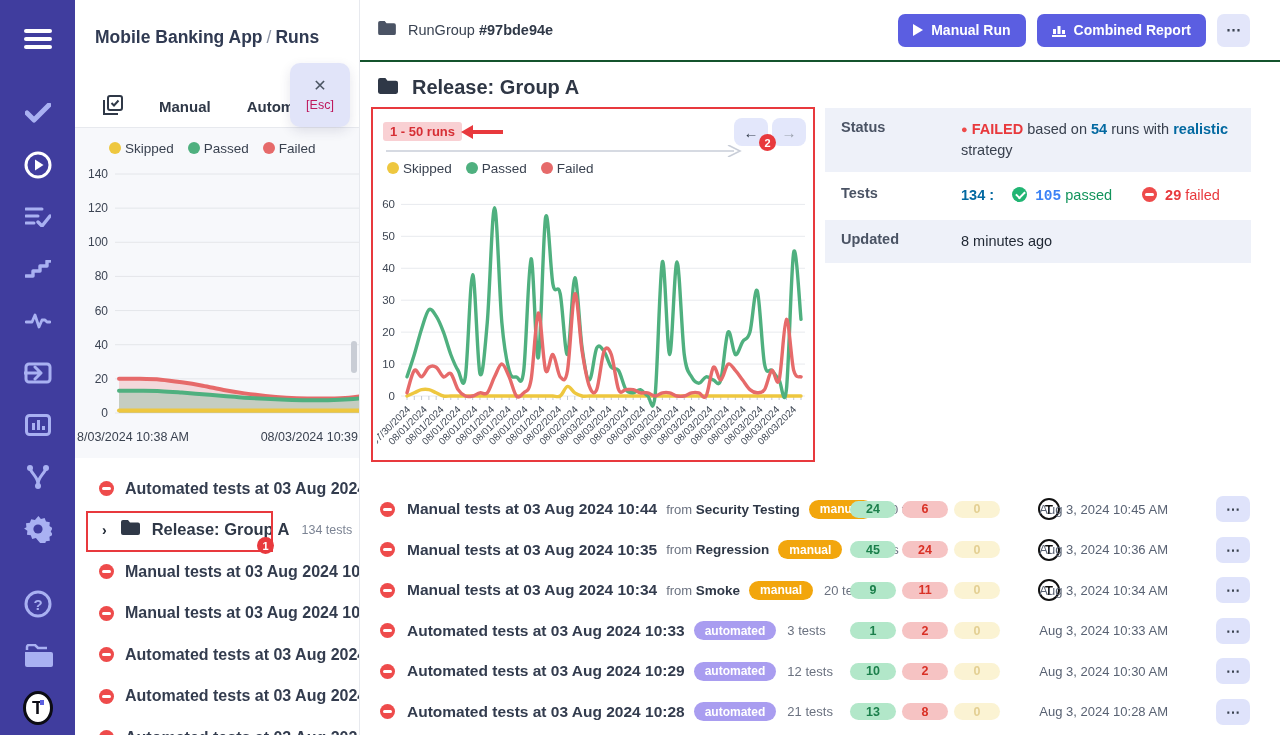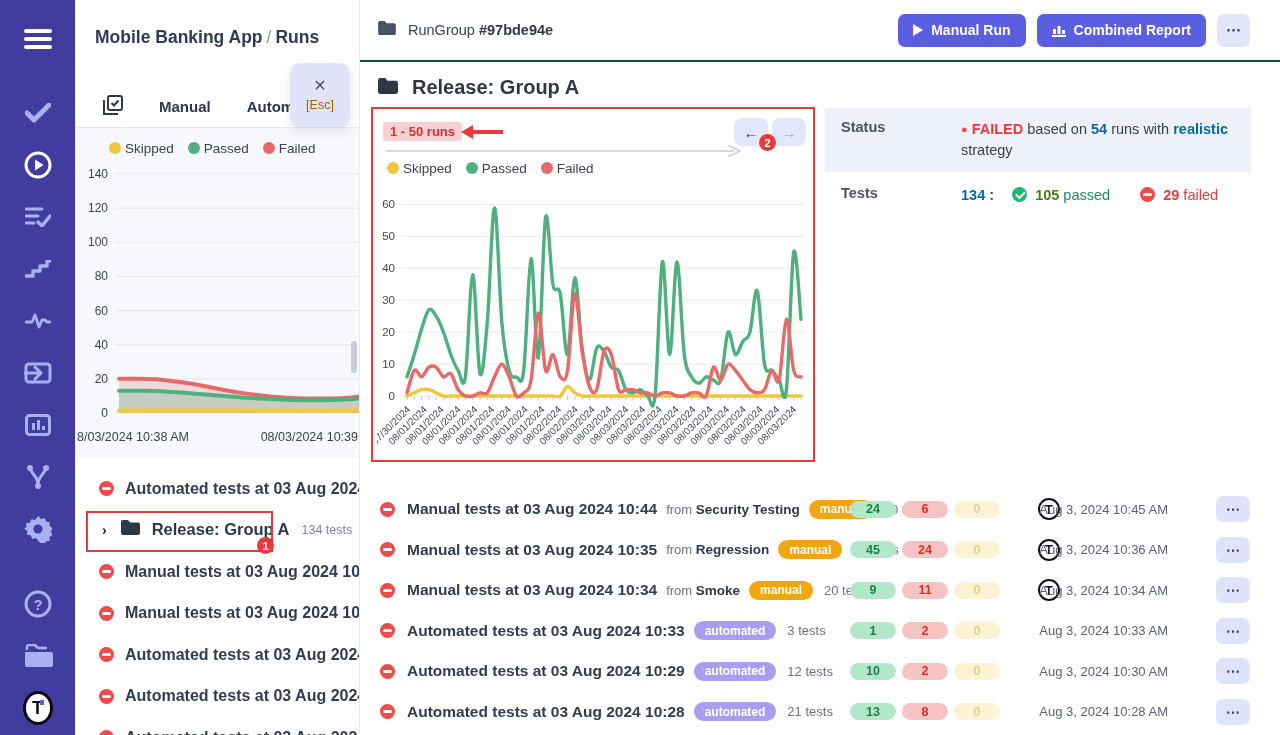--- a/index.html
+++ b/index.html
@@ -16,21 +16,21 @@
 
   
   .left-panel { position:absolute; left:75px; top:0; width:285px; height:735px; background:#fff; border-right:1px solid #e7e9ee; overflow:hidden; }
   .lp-breadcrumb { position:absolute; left:20px; top:27px; font-size:17.5px; font-weight:bold; color:#303a52; white-space:nowrap; }
   .lp-breadcrumb .sep { color:#8d94a6; font-weight:normal; margin:0 4px; }
   .lp-tabs { position:absolute; left:0; top:86px; width:285px; height:42px; display:flex; align-items:center; border-bottom:1px solid #e7e9ee; }
   .lp-tab-icon { margin-left:28px; cursor:pointer; }
   .lp-tab { font-size:15px; font-weight:bold; color:#2f3847; margin-left:36px; cursor:pointer; white-space:nowrap; }
   .esc-box { position:absolute; left:215px; top:63px; width:60px; height:64px; background:#e1e4f9; border-radius:10px; box-shadow:0 4px 12px rgba(40,40,90,.12); z-index:30; display:flex; flex-direction:column; align-items:center; justify-content:center; gap:4px; }
   .esc-x { font-size:16px; color:#4b5563; cursor:pointer; line-height:1; }
-  .esc-key { font-size:12.5px; color:#a16207; }
+  .esc-key { font-size:12.5px; color:#be185d; }
 
   .lp-chart { position:absolute; left:0; top:128px; width:285px; height:330px; background:#f7f8fb; }
   .legend { display:flex; align-items:center; gap:14px; font-size:13.5px; color:#3a4250; }
   .lp-chart .legend { position:absolute; left:34px; top:13px; }
   .legend .dot { width:12px; height:12px; border-radius:50%; display:inline-block; margin-right:4px; vertical-align:-1px; }
   .legend .litem { cursor:pointer; white-space:nowrap; }
   .scroll-thumb { position:absolute; right:3px; top:213px; width:6px; height:32px; border-radius:3px; background:#c9cdd5; cursor:pointer; }
 
   .lp-list { position:absolute; left:0; top:468px; width:285px; }
   .lp-item { position:relative; height:41.5px; display:flex; align-items:center; white-space:nowrap; overflow:hidden; cursor:pointer; }
@@ -77,21 +77,21 @@
   .info-row.white { background:#fff; }
   .info-label { flex:0 0 120px; color:#4a5364; font-weight:600; }
   .info-value { flex:1; line-height:1.45; }
   .red-dot { color:#ee4b4b; font-size:11px; vertical-align:1px; }
   .txt-failed { color:#e8393d; font-weight:bold; }
   .b { font-weight:bold; color:#0369a1; }
   .ic-pass { display:inline-block; width:15px; height:15px; border-radius:50%; background:#21b573; position:relative; vertical-align:-2px; margin:0 4px 0 14px; }
   .ic-pass::after { content:""; position:absolute; left:3.5px; top:3.5px; width:7px; height:4px; border-left:2px solid #fff; border-bottom:2px solid #fff; transform:rotate(-45deg); }
   .ic-fail-sm { display:inline-block; width:15px; height:15px; border-radius:50%; background:#ee4b4b; position:relative; vertical-align:-2px; margin:0 4px 0 26px; }
   .ic-fail-sm::after { content:""; position:absolute; left:3px; top:6.2px; width:9px; height:2.6px; border-radius:2px; background:#fff; }
-  .t-pass { color:#13945c; } .t-pass b { color:#4d7c0f; }
+  .t-pass { color:#13945c; } .t-pass b { color:#3b82f6;font-family:Liberation Mono, monospace; }
   .t-fail { color:#e8393d; } .t-fail b { color:#e8393d; }
 
   
   .run-list { position:absolute; left:10px; top:489px; width:890px; }
   .run-row { position:relative; height:40.5px; display:flex; align-items:center; cursor:pointer; }
   .run-row .fail-ic { margin:0 12px 0 10px; }
   .row-title { font-size:15.5px; font-weight:600; color:#333c4e; white-space:nowrap; }
   .row-from { margin-left:9px; font-size:13px; color:#6b7280; white-space:nowrap;text-align:center; }
   .row-from b { color:#2f3847; font-size:13.5px; }
   .badge { margin-left:9px; font-size:12px; font-weight:bold; color:#fff; padding:2.5px 11px; border-radius:10px; white-space:nowrap; }
@@ -485,20 +485,24 @@
       <div class="info-row white">
         <span class="info-label">Tests</span>
         <span class="info-value">
           <span class="b">134 :</span>
           <span class="ic-pass"></span>
           <span class="t-pass"><b>105</b> <span>passed</span></span>
           <span class="ic-fail-sm"></span>
           <span class="t-fail"><b>29</b> <span>failed</span></span>
         </span>
       </div>
+      <div class="info-row">
+        <span class="info-label">Updated</span>
+        <span class="info-value" style="color:#1f2733">8 minutes ago</span>
+      </div>
     </div>
 
     <div class="run-list" id="run-list">
   <div class="run-row">
     <span class="fail-ic"></span>
     <span class="row-title">Manual tests at 03 Aug 2024 10:44</span>
     <span class="row-from"><span>from</span> <b>Security Testing</b></span>
     <span class="badge badge-manual">manual</span>
     <span class="row-tests">30 tests</span>
     <span class="pills">

